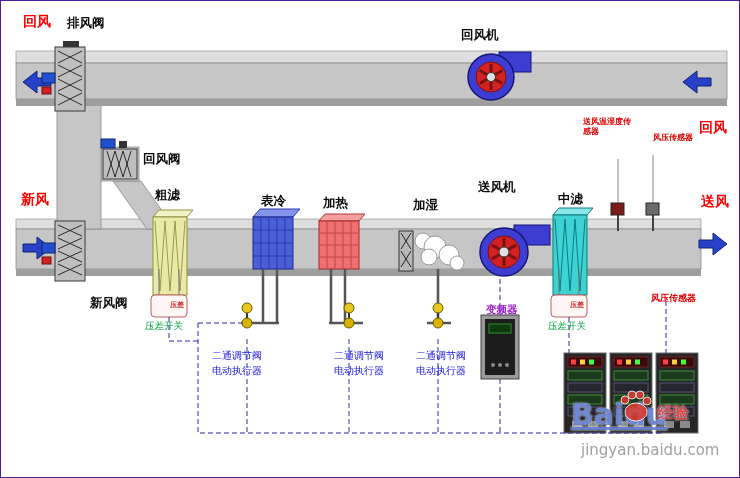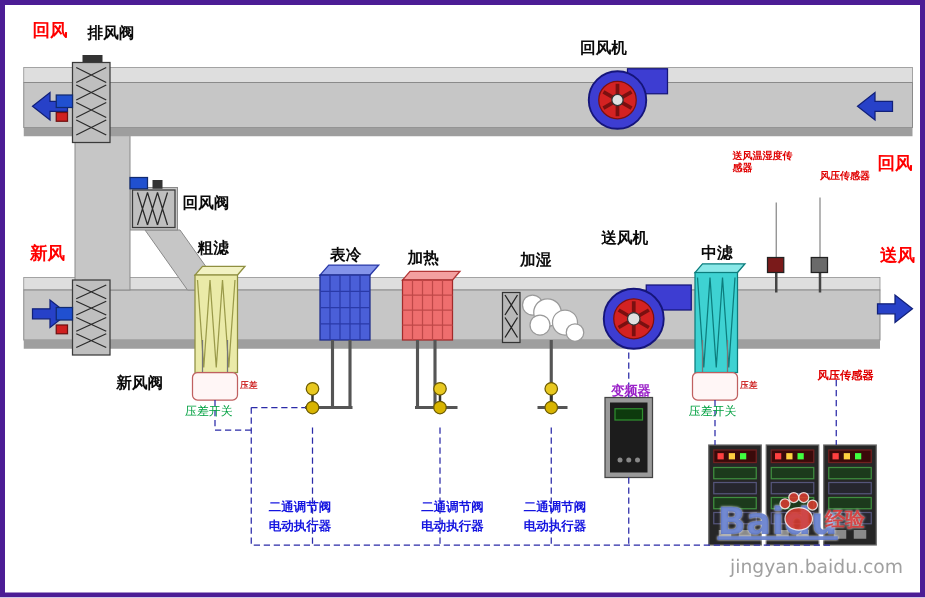--- a/index.html
+++ b/index.html
@@ -1,26 +1,26 @@
 <!DOCTYPE html>
 <html><head>
 <meta charset="utf-8">
 <style>
   html,body{margin:0;padding:0;background:#fff;}
   .stage{position:relative;width:740px;height:478px;background:#ffffff;overflow:hidden;
-         font-family:"DejaVu Sans",sans-serif;border:4px solid #4c1d95;box-sizing:border-box;}
+         font-family:"DejaVu Sans",sans-serif;border:1px solid #4c1d95;box-sizing:border-box;}
   .scene{position:absolute;left:0;top:0;}
   .lbl{position:absolute;white-space:nowrap;color:#111;}
   .red{color:#ff0000;font-weight:bold;font-size:14px;}
   .blk{font-weight:bold;font-size:12.5px;color:#0a0a0a;}
   .tiny-red{position:absolute;color:#e00000;font-size:8px;font-weight:bold;line-height:1.3;white-space:normal;}
   .green{color:#00a040;font-size:9.5px;font-weight:normal;}
-  .act{position:absolute;width:66px;text-align:center;color:#1414e0;font-weight:bold;font-size:10px;line-height:1.5;margin-top:48px;}
+  .act{position:absolute;width:66px;text-align:center;color:#1414e0;font-weight:normal;font-size:10px;line-height:1.5;}
   .purple{color:#9a20c8;font-size:10.5px;font-weight:bold;font-family:Liberation Serif, serif;}
-  .ps-txt{position:absolute;width:52px;text-align:right;color:#d03030;font-size:7px;font-weight:bold;}
+  .ps-txt{position:absolute;width:52px;text-align:center;color:#d03030;font-size:7px;font-weight:bold;}
   .wm-brand{position:absolute;font-size:30px;font-weight:bold;color:rgba(74,104,196,0.78);text-shadow:0 0 2px #ffffff;text-decoration:underline;}
   .wm-cn{position:absolute;font-size:16px;font-weight:bold;color:rgba(214,42,42,0.82);text-shadow:0 0 2px #ffffff;}
   .wm-url{position:absolute;font-size:15px;color:rgba(155,155,155,0.95);text-shadow:0 1px 0 #ffffff;text-align:right;}
 </style>
 </head>
 <body>
 
 <div class="stage">
 
 <svg class="scene" width="740" height="478" viewBox="0 0 740 478">

